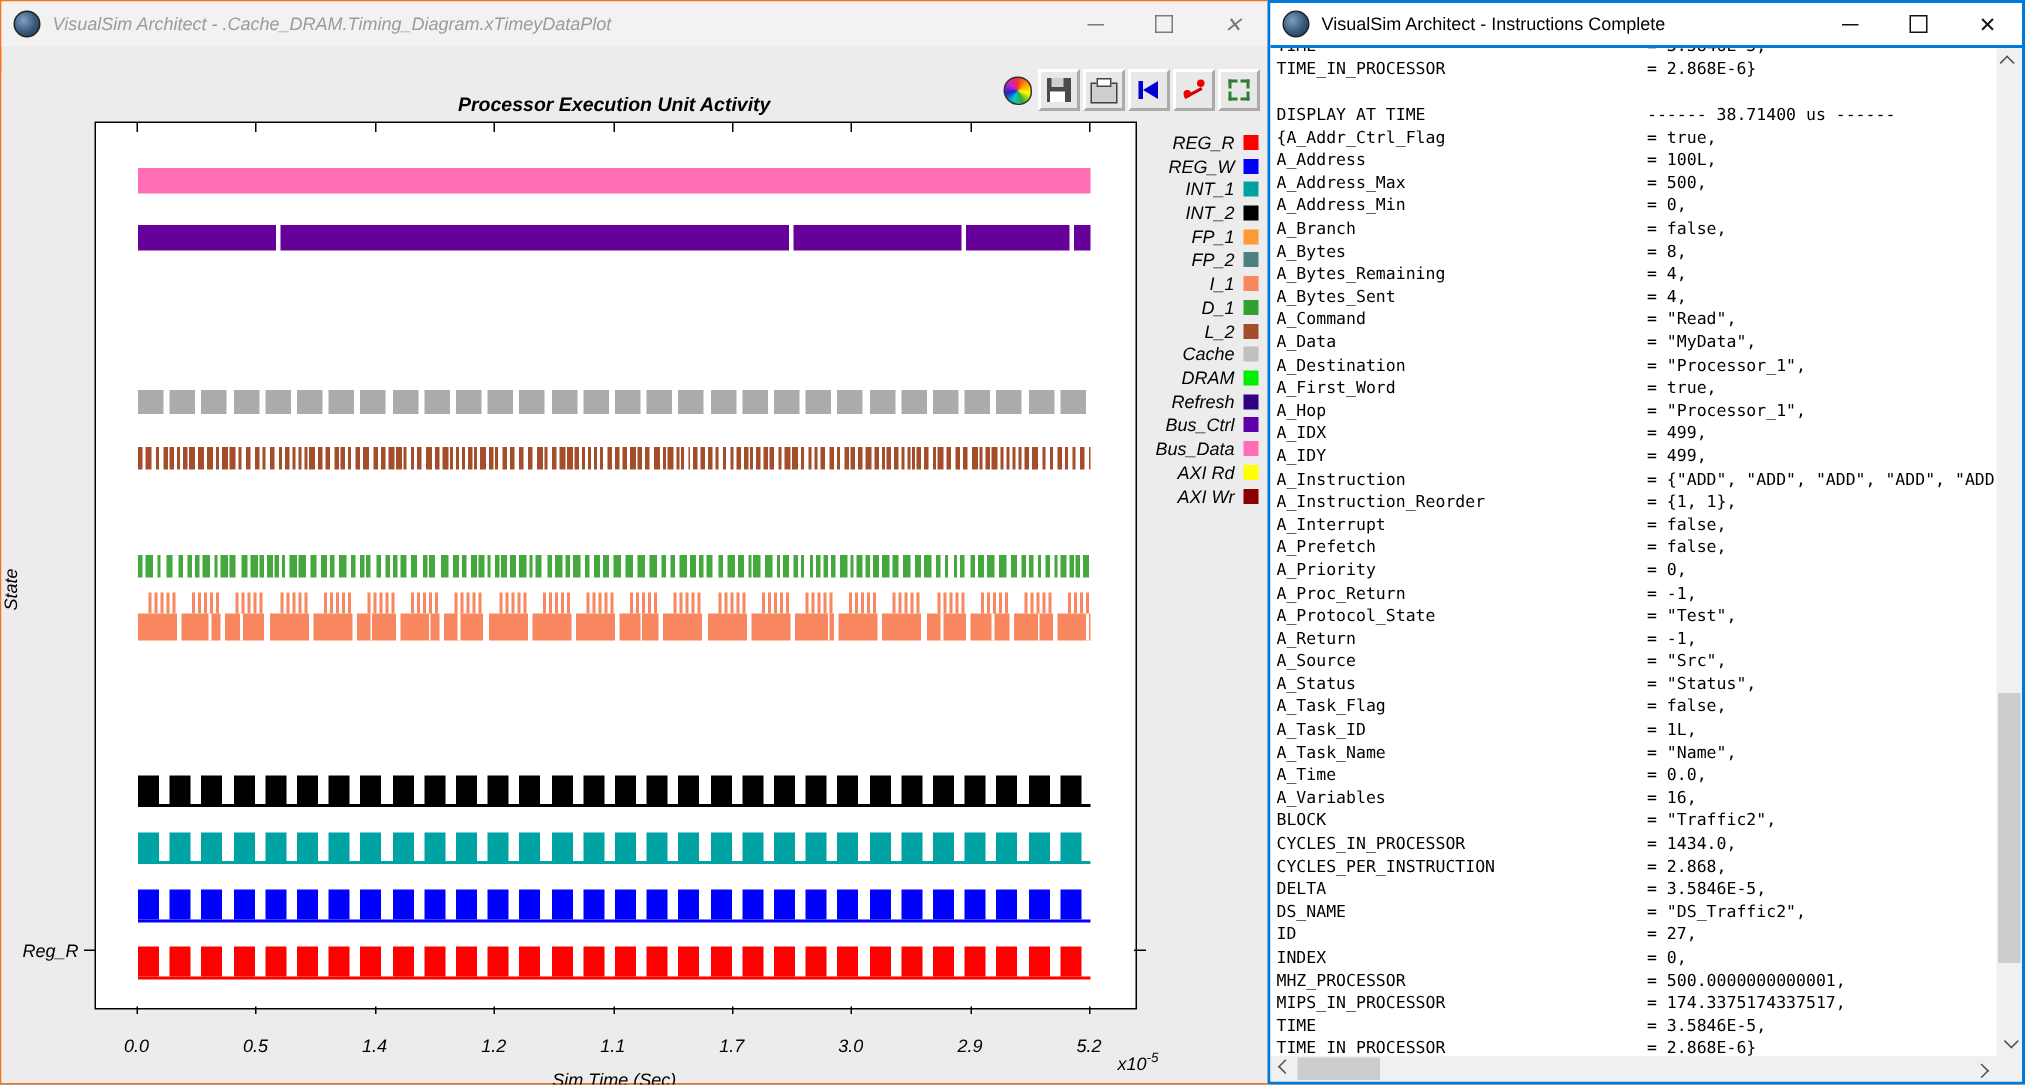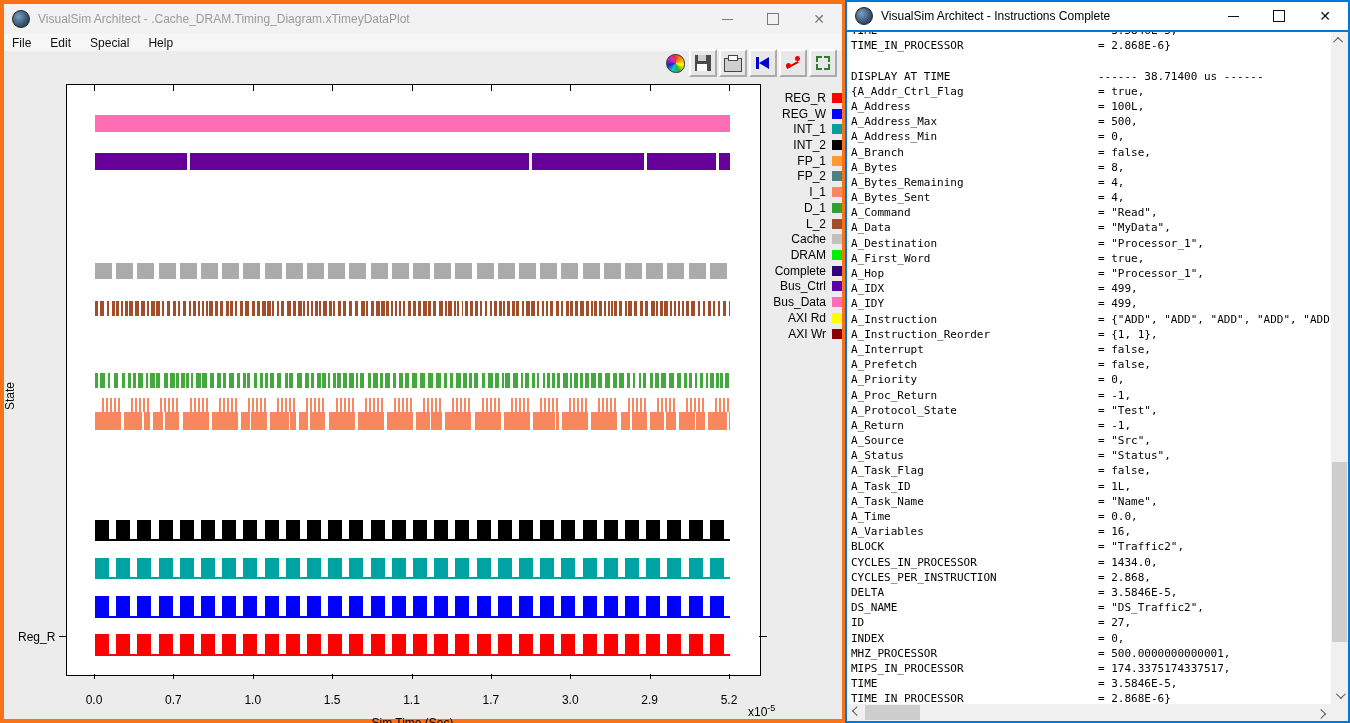--- a/index.html
+++ b/index.html
@@ -1,21 +1,21 @@
 <!DOCTYPE html>
 <html><head>
 <meta charset="utf-8">
 <style>
   html,body{margin:0;padding:0;}
   body{width:1350px;height:723px;position:relative;overflow:hidden;background:#3c3c3c;
        font-family:"Liberation Sans",sans-serif;}
   .win{position:absolute;box-sizing:border-box;}
 
   
-  #win-left{left:0;top:0;width:846px;height:723px;background:#ECECEC;border:4px solid #f97316;}
+  #win-left{left:0;top:0;width:846px;height:723px;background:#ECECEC;border:1px solid #f97316;font-style:italic;}
   #lw-titlebar{height:30px;background:#F2F2F2;display:flex;align-items:center;position:relative;}
   .app-icon{width:16px;height:16px;border-radius:50%;margin:0 8px 0 8px;
             background:radial-gradient(circle at 35% 35%, #7da0c0 0%, #39597a 55%, #1d2f42 100%);
             border:1px solid #222;}
   #lw-title{font-size:12px;color:#9b9b9b;white-space:nowrap;}
   .win-controls{position:absolute;right:0;top:0;height:30px;display:flex;}
   .wc-btn{width:46px;height:30px;display:flex;align-items:center;justify-content:center;}
   .glyph-min{width:11px;height:1px;background:#7a7a7a;}
   .glyph-max{width:10px;height:10px;border:1px solid #7a7a7a;}
   .glyph-close{font-size:14px;color:#7a7a7a;line-height:1;}
@@ -116,26 +116,20 @@
           <span class="glyph-min"></span>
         </div>
       <div class="wc-btn">
           <span class="glyph-max"></span>
         </div>
       <div class="wc-btn">
           <span class="glyph-close">✕</span>
         </div>
     </div>
   </div>
-  <div id="lw-menubar">
-      <span class="menu-item">File</span>
-      <span class="menu-item">Edit</span>
-      <span class="menu-item">Special</span>
-      <span class="menu-item">Help</span>
-    </div>
 
   <div id="lw-content">
     <div id="plot-toolbar">
       <div class="tb-btn tb-plain">
           <span class="icon-palette"></span>
         </div>
       <div class="tb-btn">
           <span class="icon-floppy"></span>
         </div>
       <div class="tb-btn">
@@ -157,20 +151,21 @@
       <div class="tb-btn">
           <span class="icon-expand">
             <i></i>
             <i></i>
             <i></i>
             <i></i>
           </span>
         </div>
     </div>
 
+    <div id="plot-title">Processor Execution Unit Activity</div>
     <div id="plot-frame">
         <div class="bar" style="left: 28px; top: 30px; width: 635px; height: 17px; background: rgb(255, 110, 180);"></div>
         <div class="bar" style="left: 28px; top: 68px; width: 92.07px; height: 17px; background: rgb(102, 0, 153);"></div>
         <div class="bar" style="left: 123.07px; top: 68px; width: 339.27px; height: 17px; background: rgb(102, 0, 153);"></div>
         <div class="bar" style="left: 465.34px; top: 68px; width: 111.93px; height: 17px; background: rgb(102, 0, 153);"></div>
         <div class="bar" style="left: 580.27px; top: 68px; width: 68.75px; height: 17px; background: rgb(102, 0, 153);"></div>
         <div class="bar" style="left: 652.03px; top: 68px; width: 10.97px; height: 17px; background: rgb(102, 0, 153);"></div>
         <div class="bar" style="left: 28px; top: 178px; width: 17px; height: 16px; background: rgb(171, 171, 171);"></div>
         <div class="bar" style="left: 49.2px; top: 178px; width: 17px; height: 16px; background: rgb(171, 171, 171);"></div>
         <div class="bar" style="left: 70.4px; top: 178px; width: 17px; height: 16px; background: rgb(171, 171, 171);"></div>
@@ -720,23 +715,23 @@
         <div class="tick" style="left: 566.25px; top: 623px; width: 1px; height: 5px;"></div>
         <div class="tick" style="left: 645.625px; top: 34px; width: 1px; height: 6px;"></div>
         <div class="tick" style="left: 645.625px; top: 623px; width: 1px; height: 5px;"></div>
         <div class="tick" style="left: 725px; top: 34px; width: 1px; height: 6px;"></div>
         <div class="tick" style="left: 725px; top: 623px; width: 1px; height: 5px;"></div>
         <div class="tick" style="left: 55px; width: 8px; height: 1px; top: 585px;"></div>
         <div class="tick" style="left: 755px; width: 8px; height: 1px; top: 585px;"></div>
       </div>
     <div id="xlabels-layer">
         <div class="xlab" style="left: 90px;">0.0</div>
-        <div class="xlab" style="left: 169.375px;">0.7</div>
-        <div class="xlab" style="left: 248.75px;">1.0</div>
-        <div class="xlab" style="left: 328.125px;">1.5</div>
+        <div class="xlab" style="left: 169.375px;">0.5</div>
+        <div class="xlab" style="left: 248.75px;">1.4</div>
+        <div class="xlab" style="left: 328.125px;">1.2</div>
         <div class="xlab" style="left: 407.5px;">1.1</div>
         <div class="xlab" style="left: 486.875px;">1.7</div>
         <div class="xlab" style="left: 566.25px;">3.0</div>
         <div class="xlab" style="left: 645.625px;">2.9</div>
         <div class="xlab" style="left: 725px;">5.2</div>
       </div>
     <div id="xaxis-label">Sim Time (Sec)</div>
     <div id="xscale"><span>x10</span><sup>-5</sup></div>
     <div id="yaxis-label">State</div>
     <div id="ytick-label">Reg_R</div>
@@ -779,21 +774,21 @@
         </div>
         <div class="legend-row">
           <span class="legend-label">Cache</span>
           <span class="legend-swatch" style="background: rgb(192, 192, 192);"></span>
         </div>
         <div class="legend-row">
           <span class="legend-label">DRAM</span>
           <span class="legend-swatch" style="background: rgb(0, 238, 0);"></span>
         </div>
         <div class="legend-row">
-          <span class="legend-label">Complete</span>
+          <span class="legend-label">Refresh</span>
           <span class="legend-swatch" style="background: rgb(48, 0, 128);"></span>
         </div>
         <div class="legend-row">
           <span class="legend-label">Bus_Ctrl</span>
           <span class="legend-swatch" style="background: rgb(94, 0, 168);"></span>
         </div>
         <div class="legend-row">
           <span class="legend-label">Bus_Data</span>
           <span class="legend-swatch" style="background: rgb(255, 110, 180);"></span>
         </div>

